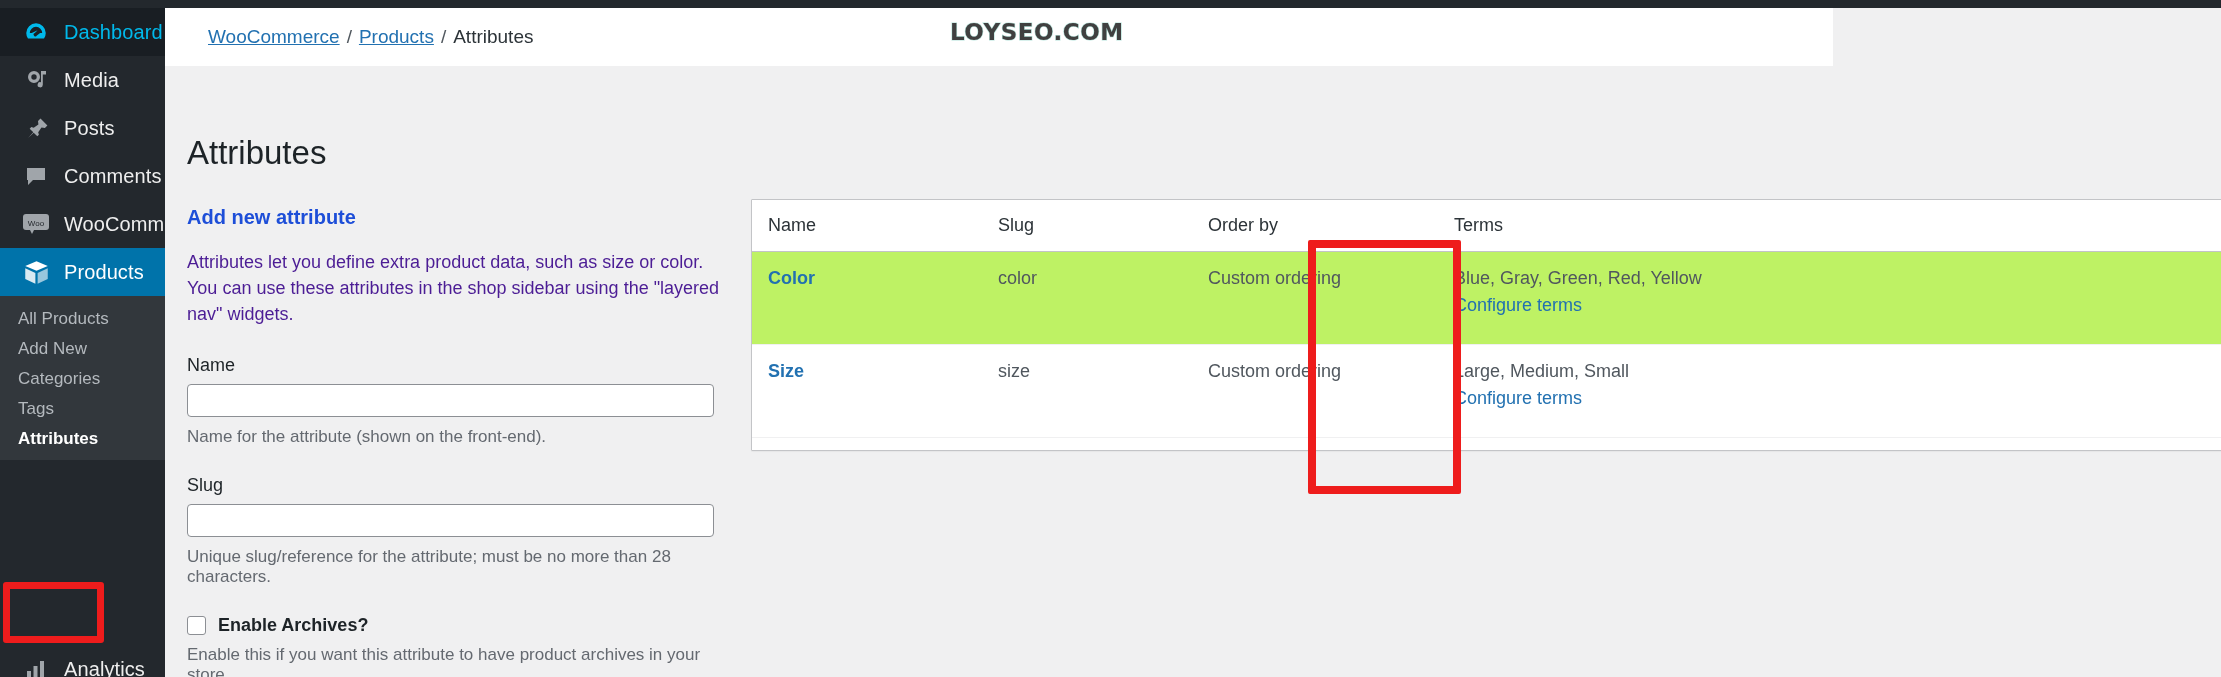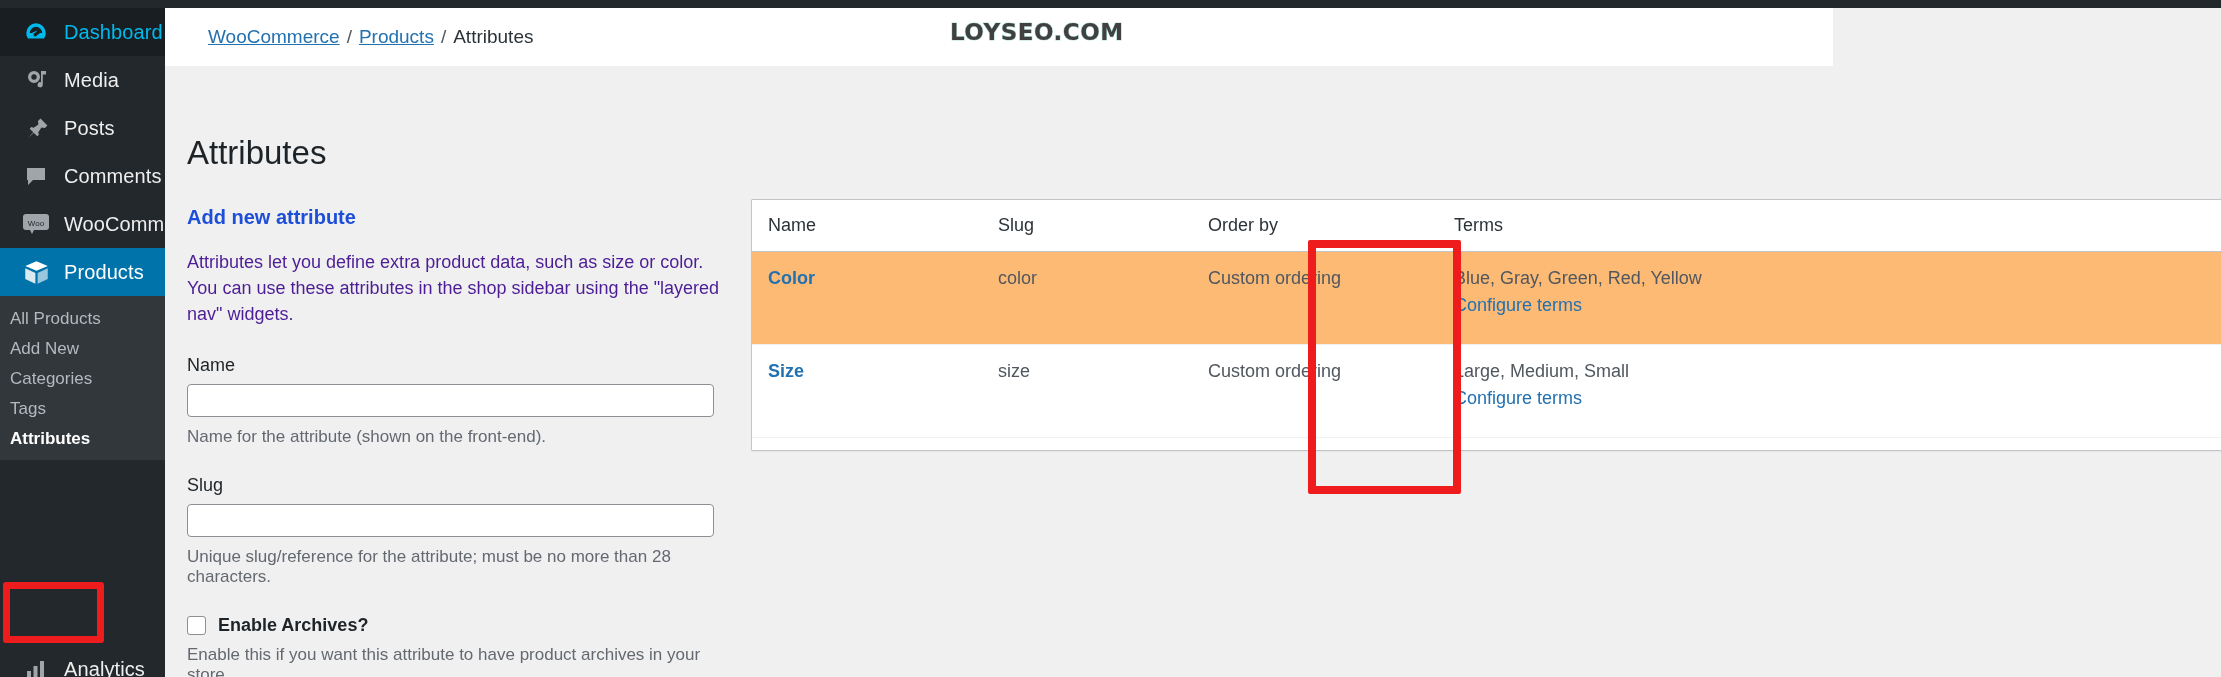--- a/index.html
+++ b/index.html
@@ -51,21 +51,21 @@
     margin-top: -8px;
     border-top: 8px solid transparent;
     border-bottom: 8px solid transparent;
     border-right: 8px solid #f0f0f1;
   }
   .menu-item svg { fill: #a0a5aa; }
 
   .submenu {
     position: absolute; left: 0; top: 296px; width: 165px;
     background: #32373c;
-    padding: 8px 0 6px 0;
+    padding: 8px 0 6px 8px;
   }
   .submenu-item {
     height: 30px; line-height: 30px;
     padding-left: 10px;
     color: #b4b9be;
     font-size: 17px;
   }
   .submenu-item.active { color: #fff; font-weight: bold; }
 
   .menu-bottom { position: absolute; left: 0; top: 645px; width: 165px; }
@@ -180,21 +180,21 @@
     font-size: 18px; font-weight: 400; color: #2c3338;
     padding: 15px 0 15px 0;
     border-bottom: 1px solid #c3c4c7;
   }
   table.attr-table td {
     font-size: 18px; color: #50575e;
     padding: 16px 0 28px 0;
     vertical-align: top;
     border-bottom: 1px solid #f0f0f1;
   }
-  table.attr-table tr.alt td { background: #fdba74; }
+  table.attr-table tr.alt td { background: #bef264; }
   .col-name  { width: 246px; padding-left: 16px !important; }
   .col-slug  { width: 210px; }
   .col-order { width: 246px; }
   .col-terms { width: auto; }
   td.col-name a {
     color: #2271b1; font-weight: bold; text-decoration: none; cursor: pointer;
   }
   .configure-link {
     display: block; color: #2271b1; text-decoration: none;
     margin-top: 6px; cursor: pointer;

